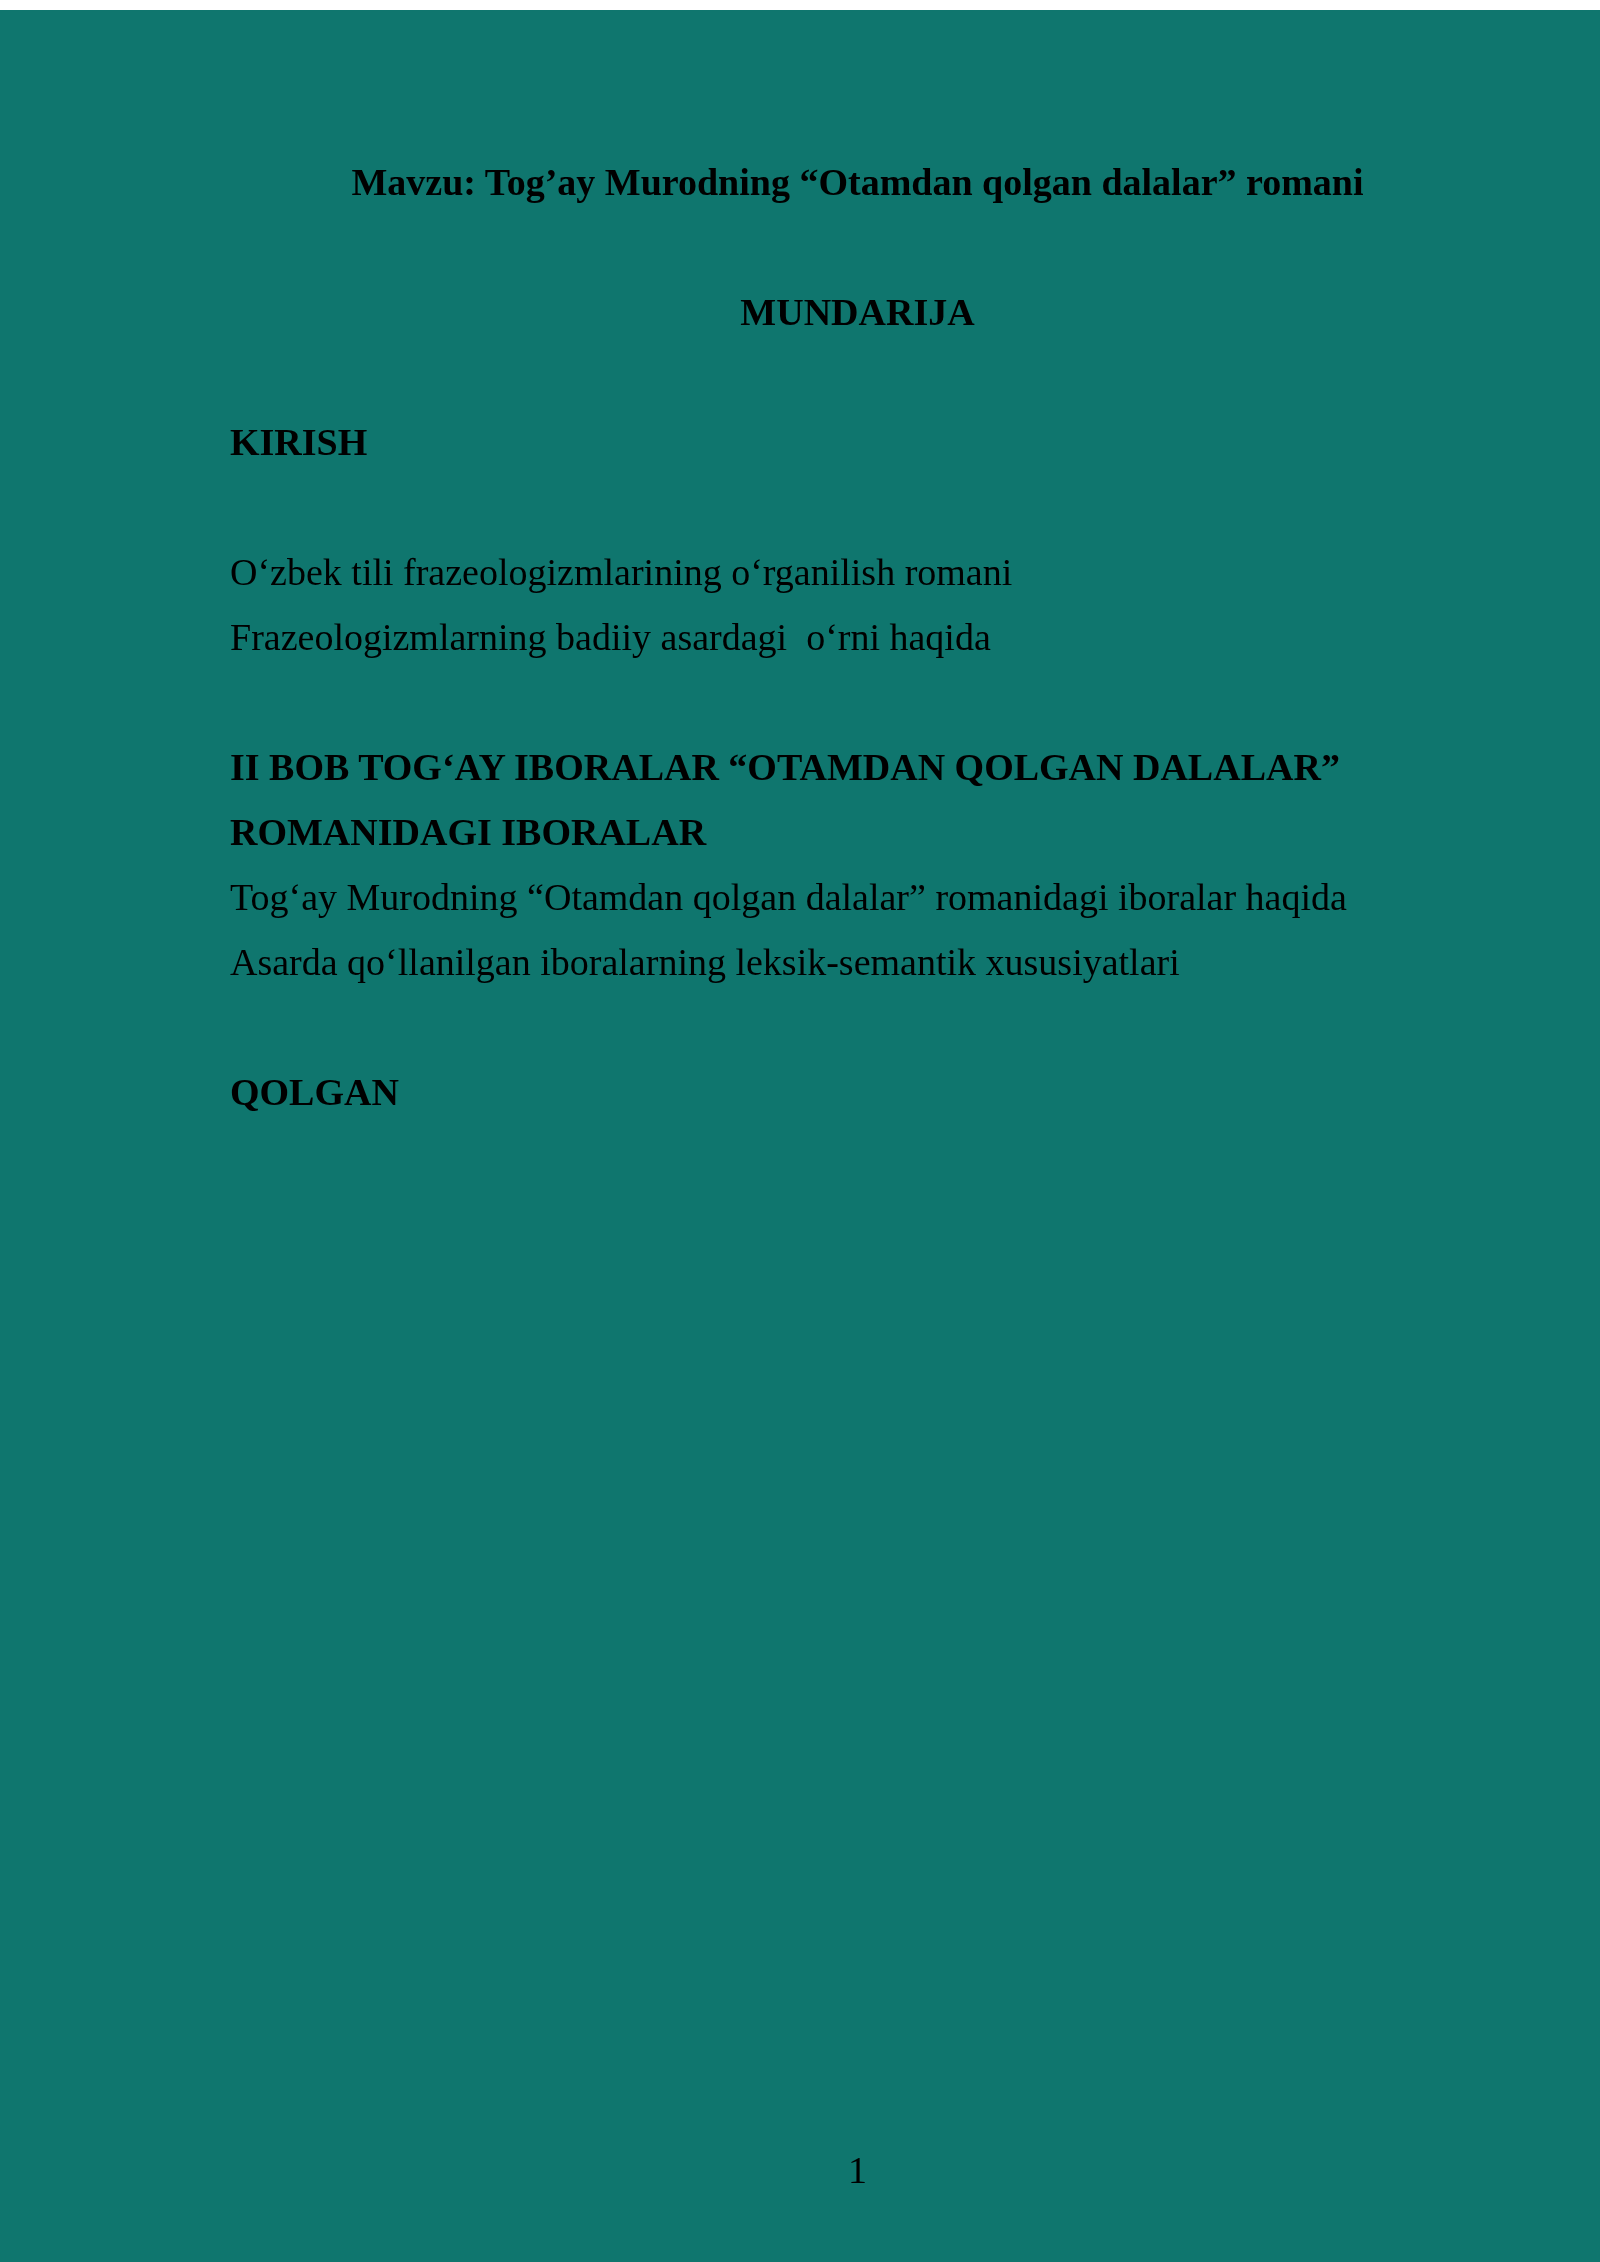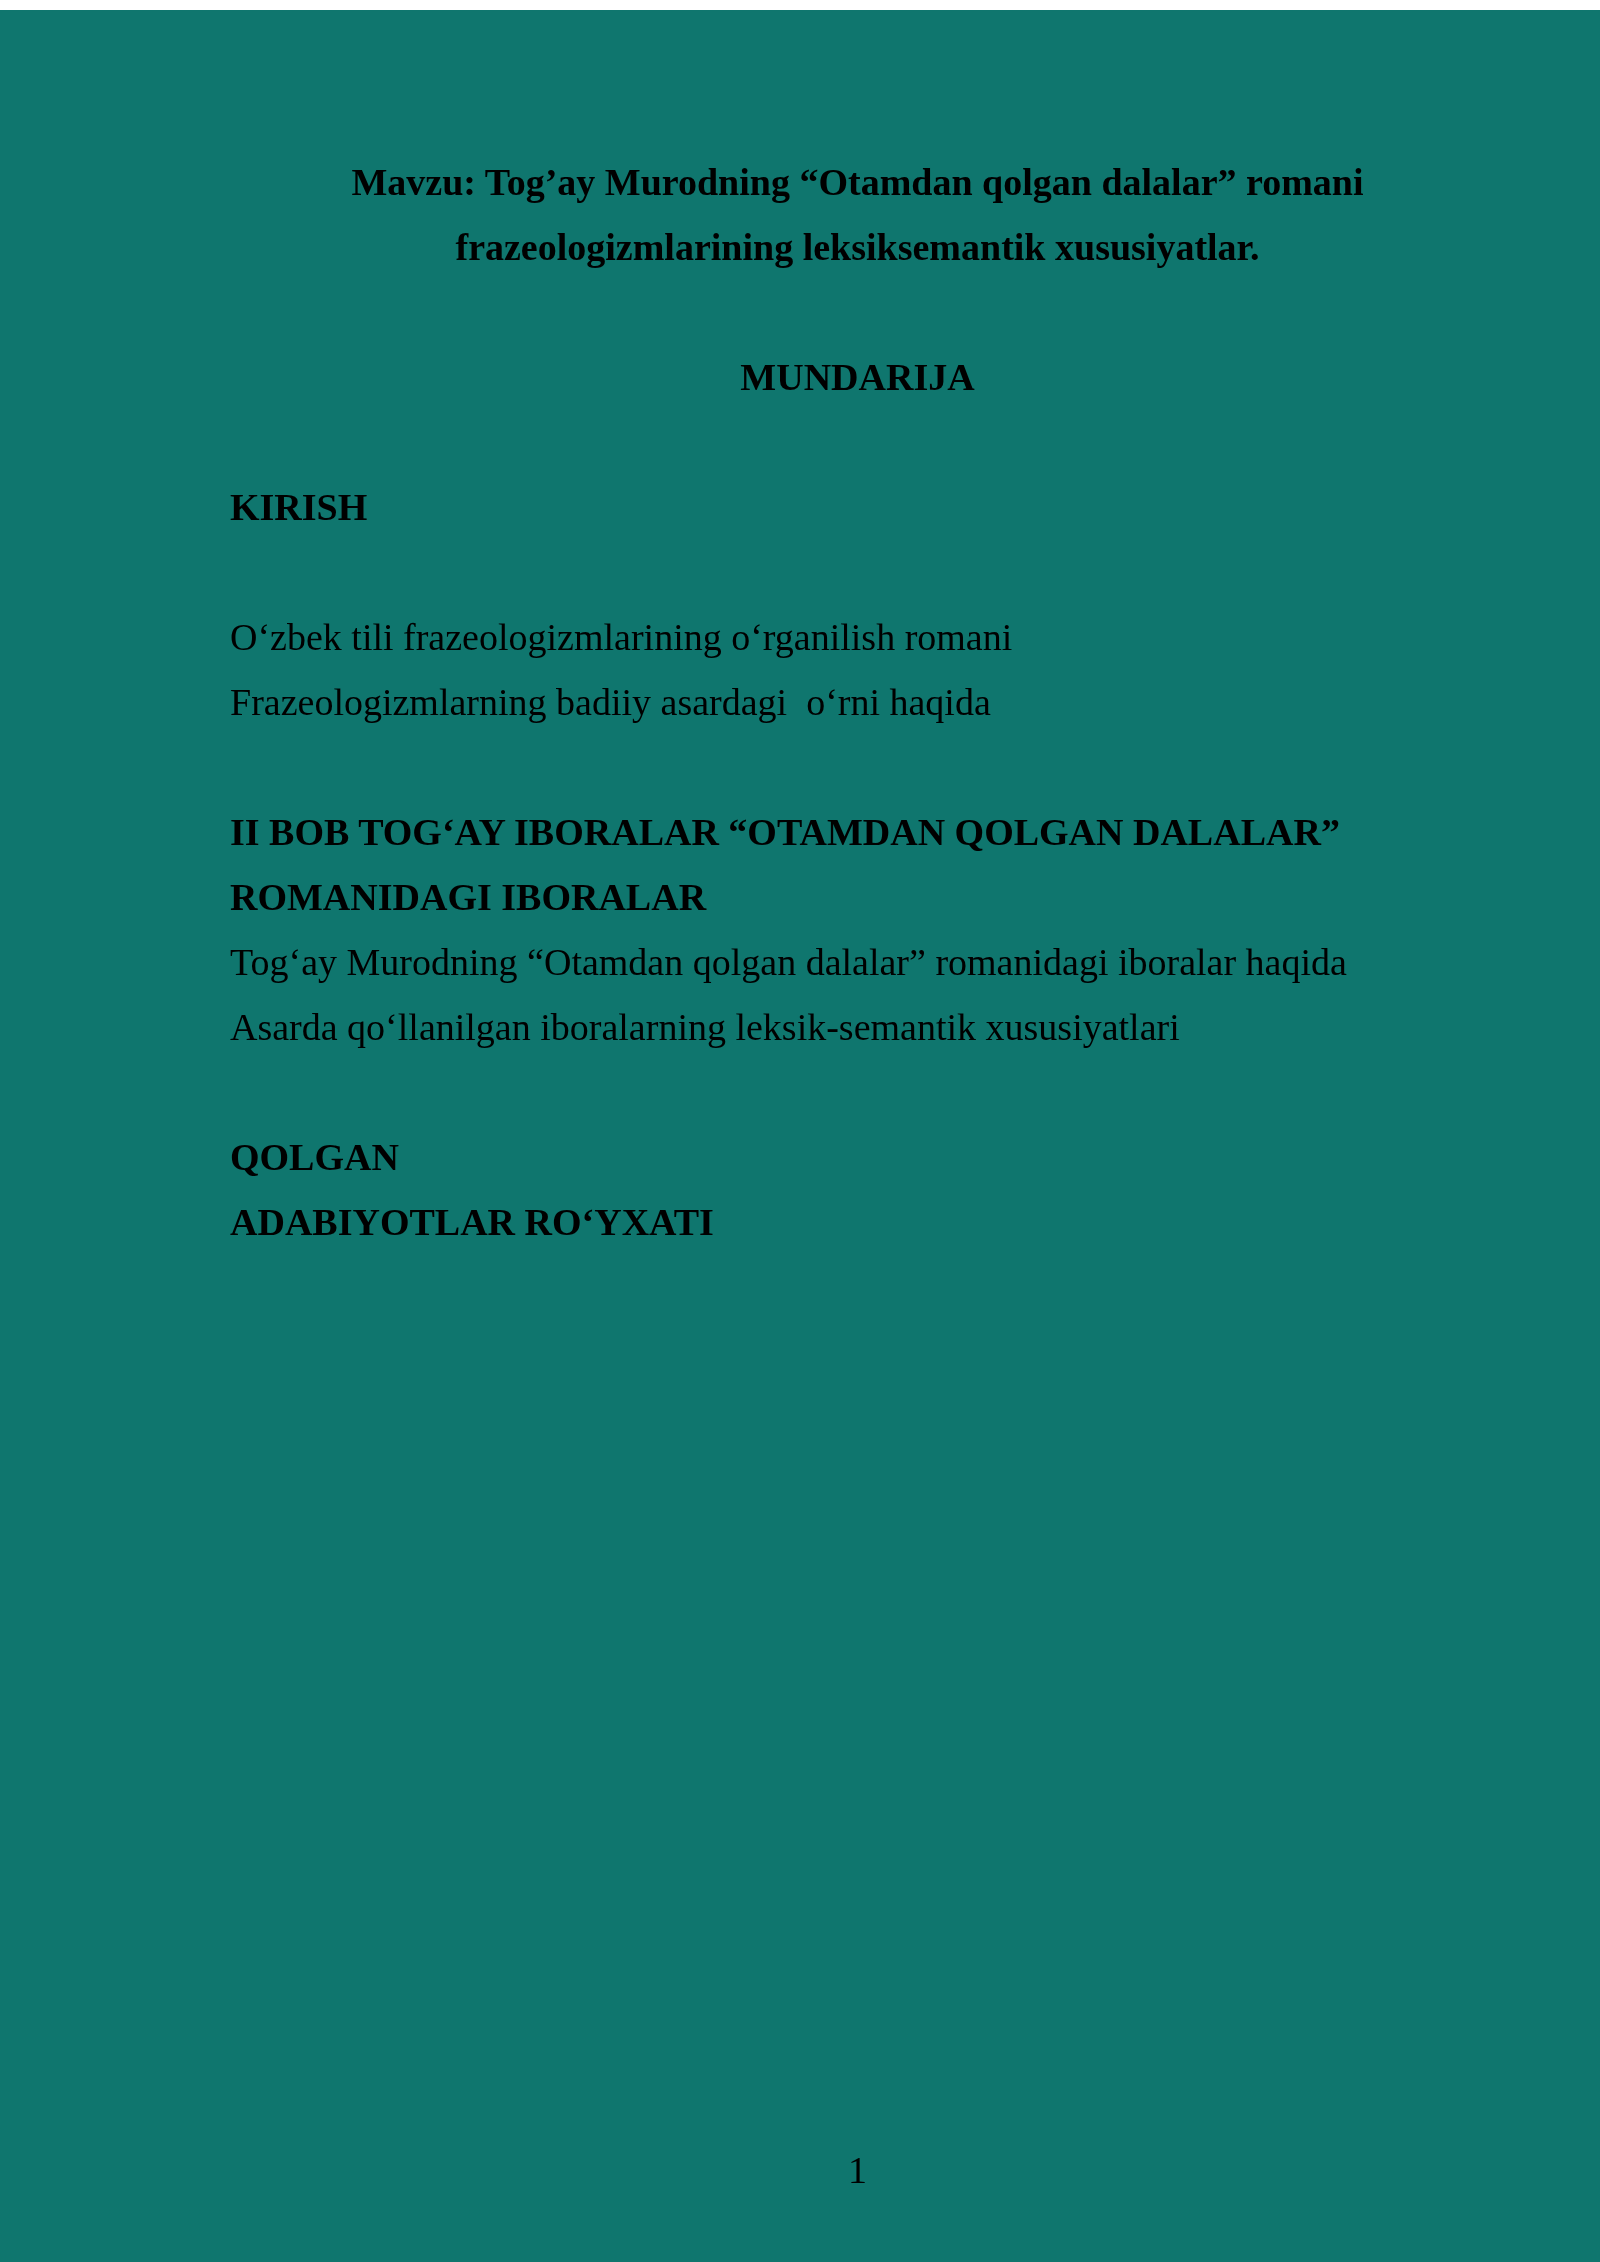--- a/index.html
+++ b/index.html
@@ -52,31 +52,29 @@
     font-size: 38px;
     text-align: center;
   }
 </style>
 </head>
 <body>
 
 <div class="page">
   <div class="content">
     <div class="line bold center">Mavzu: Tog’ay Murodning “Otamdan qolgan dalalar” romani</div>
-    <div class="line bold center">frazeologizmlarining leksiksemantik xususiyatlar.</div>
     <div class="line"></div>
     <div class="line bold center">MUNDARIJA</div>
     <div class="line"></div>
     <div class="line bold">KIRISH</div>
     <div class="line"></div>
     <div class="line">Oʻzbek tili frazeologizmlarining oʻrganilish romani</div>
     <div class="line">Frazeologizmlarning badiiy asardagi  oʻrni haqida</div>
     <div class="line"></div>
     <div class="line bold">II BOB TOGʻAY IBORALAR “OTAMDAN QOLGAN DALALAR”</div>
     <div class="line bold">ROMANIDAGI IBORALAR</div>
     <div class="line">Togʻay Murodning “Otamdan qolgan dalalar” romanidagi iboralar haqida</div>
     <div class="line">Asarda qoʻllanilgan iboralarning leksik-semantik xususiyatlari</div>
     <div class="line"></div>
     <div class="line bold">QOLGAN</div>
-    <div class="line bold">ADABIYOTLAR ROʻYXATI</div>
   </div>
   <div class="page-number">1</div>
 </div>
 
 </body></html>

